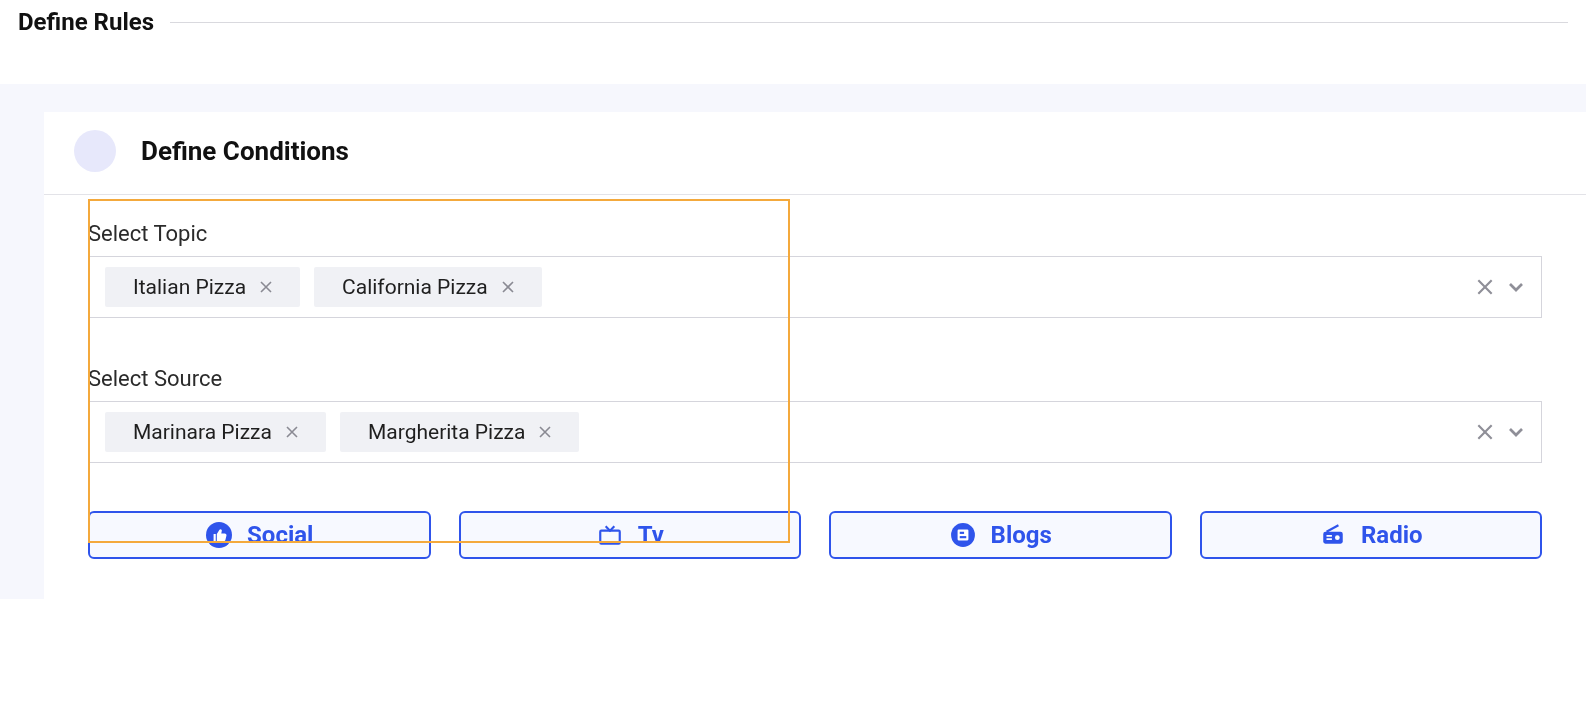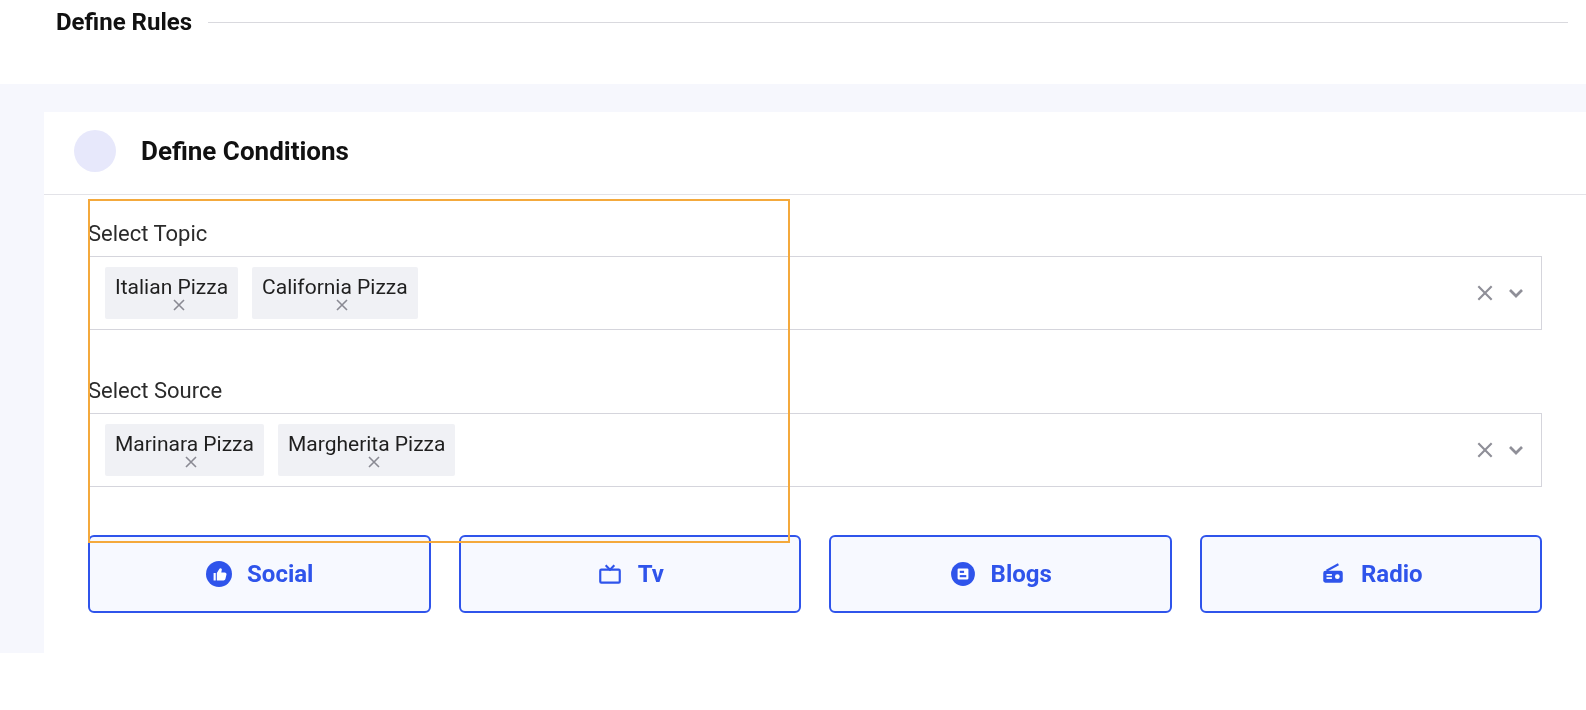--- a/index.html
+++ b/index.html
@@ -18,21 +18,20 @@
   .page-header {
     display: flex;
     align-items: center;
     padding: 8px 18px 6px 18px;
   }
   .page-header-title {
     font-size: 24px;
     font-weight: 700;
     white-space: nowrap;
     padding-right: 16px;
-    margin-left: 38px;
   }
   .page-header-line {
     flex: 1;
     height: 0;
     border-top: 1px solid #d9d9de;
   }
 
   
   .outer-band {
     background: #f6f7fd;
@@ -103,25 +102,24 @@
   .tag-input .tags {
     display: flex;
     gap: 14px;
     flex: 1;
     flex-wrap: wrap;
   }
   .tag {
     display: inline-flex;
     align-items: center;
     background: #f0f1f5;
-    padding: 8px 10px;
+    padding: 8px 28px;
     font-size: 21px;
     color: #1f1f1f;
     border-radius: 2px;
-    flex-direction: column;
   }
   .tag .tag-x {
     margin-left: 14px;
     color: #8a8a93;
     display: inline-flex;
   }
 
   .input-controls {
     display: flex;
     align-items: center;
@@ -139,21 +137,21 @@
   .source-row {
     display: flex;
     gap: 28px;
   }
   .source-btn {
     flex: 1;
     display: flex;
     align-items: center;
     justify-content: center;
     gap: 14px;
-    height: 78px;
+    height: 48px;
     border: 2px solid #2f54eb;
     background: #f7f9ff;
     color: #2f54eb;
     font-size: 24px;
     font-weight: 700;
     border-radius: 6px;
     cursor: pointer;
   }
   .source-btn .src-icon {
     width: 28px;

